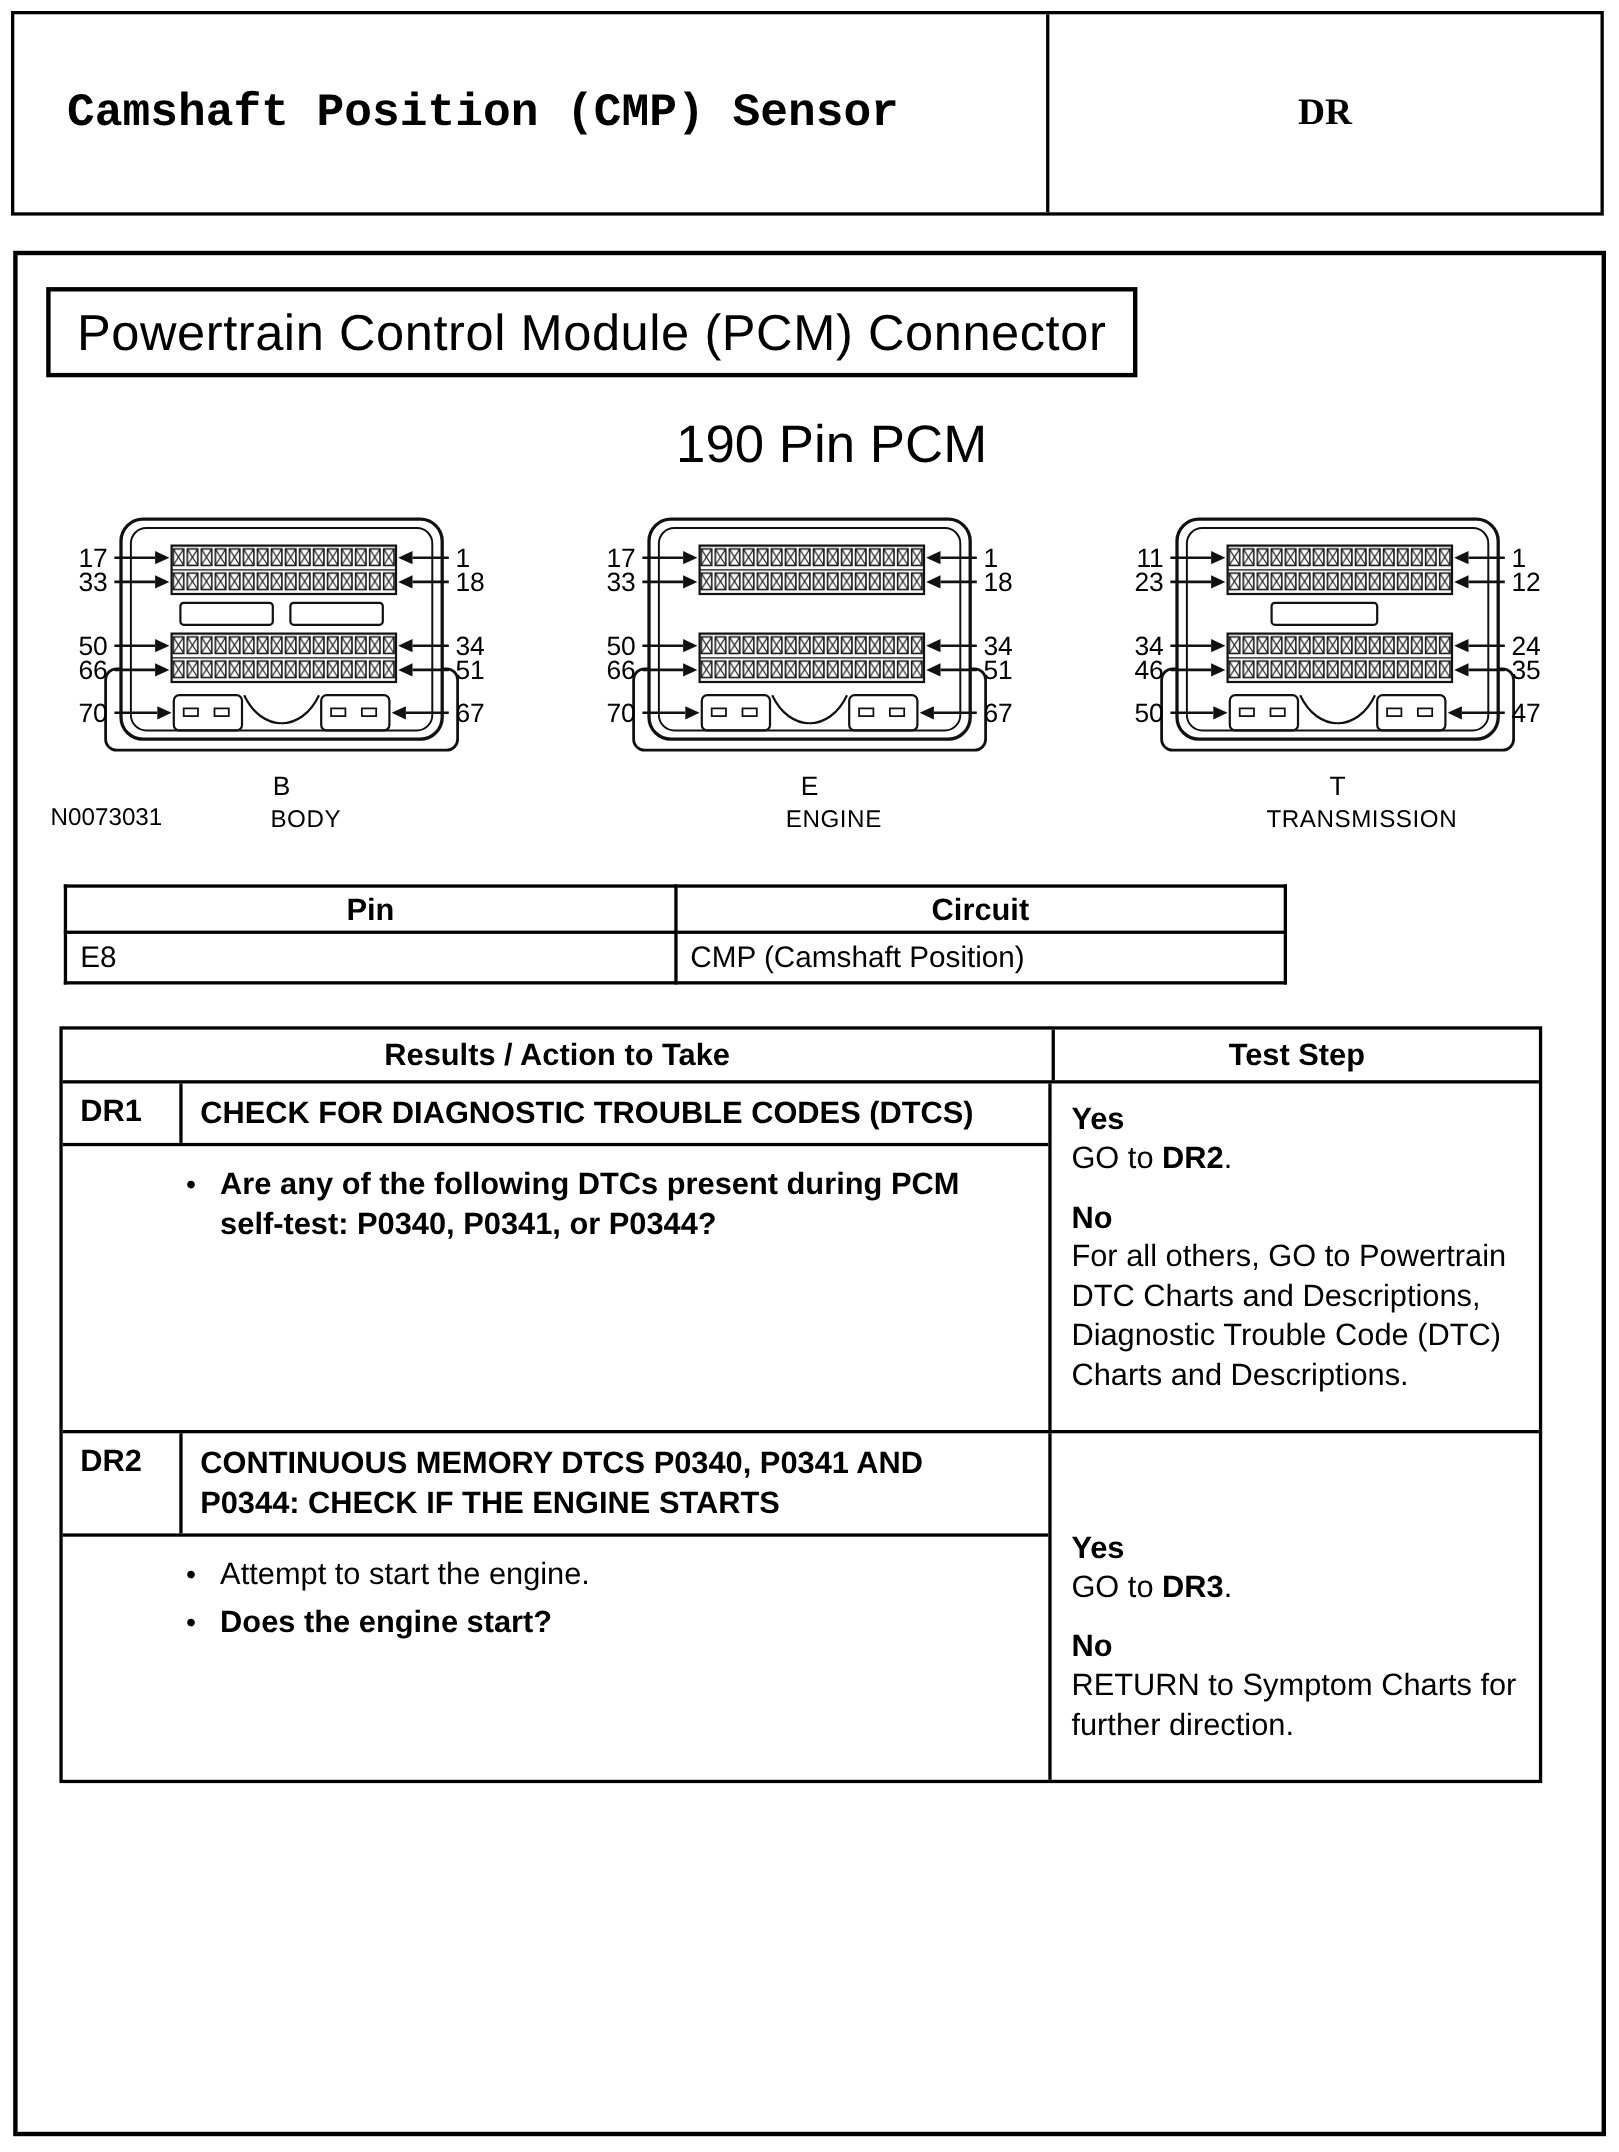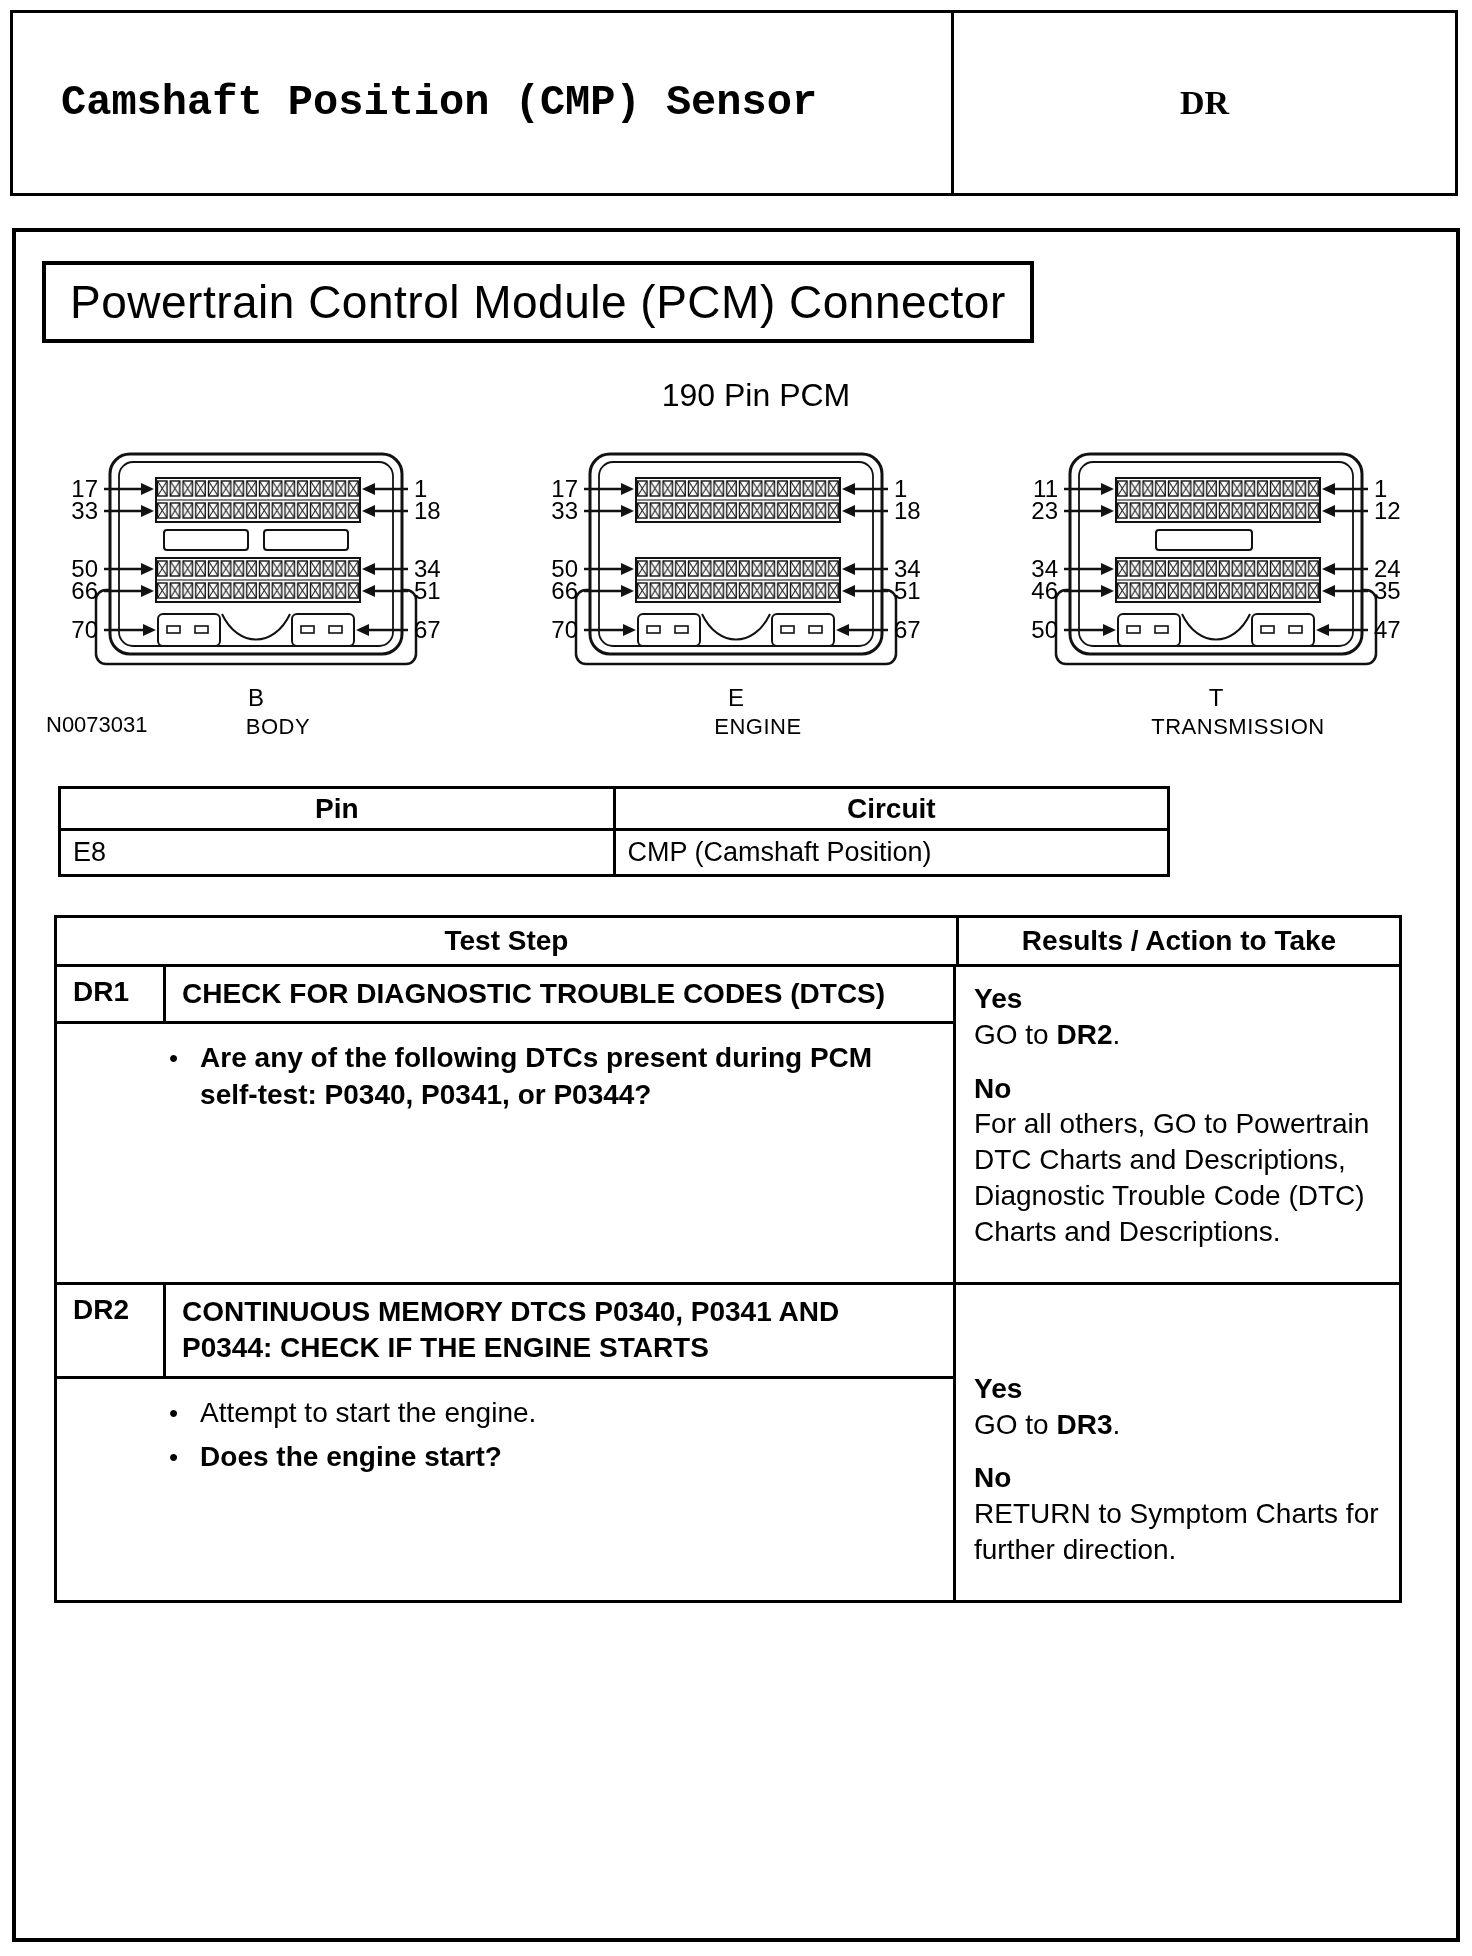--- a/index.html
+++ b/index.html
@@ -29,21 +29,21 @@
   .main-box {
     position:absolute; left:12px; top:228px; width:1448px; bottom:14px;
     border:4px solid #000;
   }
 
   .pcm-box {
     display:inline-block; margin:29px 0 0 26px; border:4px solid #000;
     padding:10px 24px; font-size:46px; font-weight:normal; letter-spacing:0.5px;text-align:right;
   }
   .pcm-subtitle {
-    margin-top:34px; text-align:center; font-size:32px;padding-left:40px;
+    margin-top:34px; text-align:center; font-size:48px;padding-left:40px;
   }
 
   
   .connectors-row {
     position:relative; margin-top:26px; padding:0 30px;
     display:flex; justify-content:space-between;
   }
   .conn { width:420px; display:flex; flex-direction:column; align-items:center; }
   .conn svg { display:block; }
   .conn-letter { margin-top:4px; font-size:24px; }
@@ -306,22 +306,22 @@
     <tbody id="pin-rows">
         <tr>
           <td>E8</td>
           <td>CMP (Camshaft Position)</td>
         </tr>
       </tbody>
   </table>
 
   <div class="test-table">
     <div class="tt-header">
+      <div class="tt-h-cell">Results / Action to Take</div>
       <div class="tt-h-cell">Test Step</div>
-      <div class="tt-h-cell">Results / Action to Take</div>
     </div>
     <div id="steps-container">
         <div class="step-block">
           <div class="step-left">
             <div class="step-title-row">
               <div class="step-id">DR1</div>
               <div class="step-title">CHECK FOR DIAGNOSTIC TROUBLE CODES (DTCS)</div>
             </div>
             <div class="step-bullets">
               <div class="bullet">

